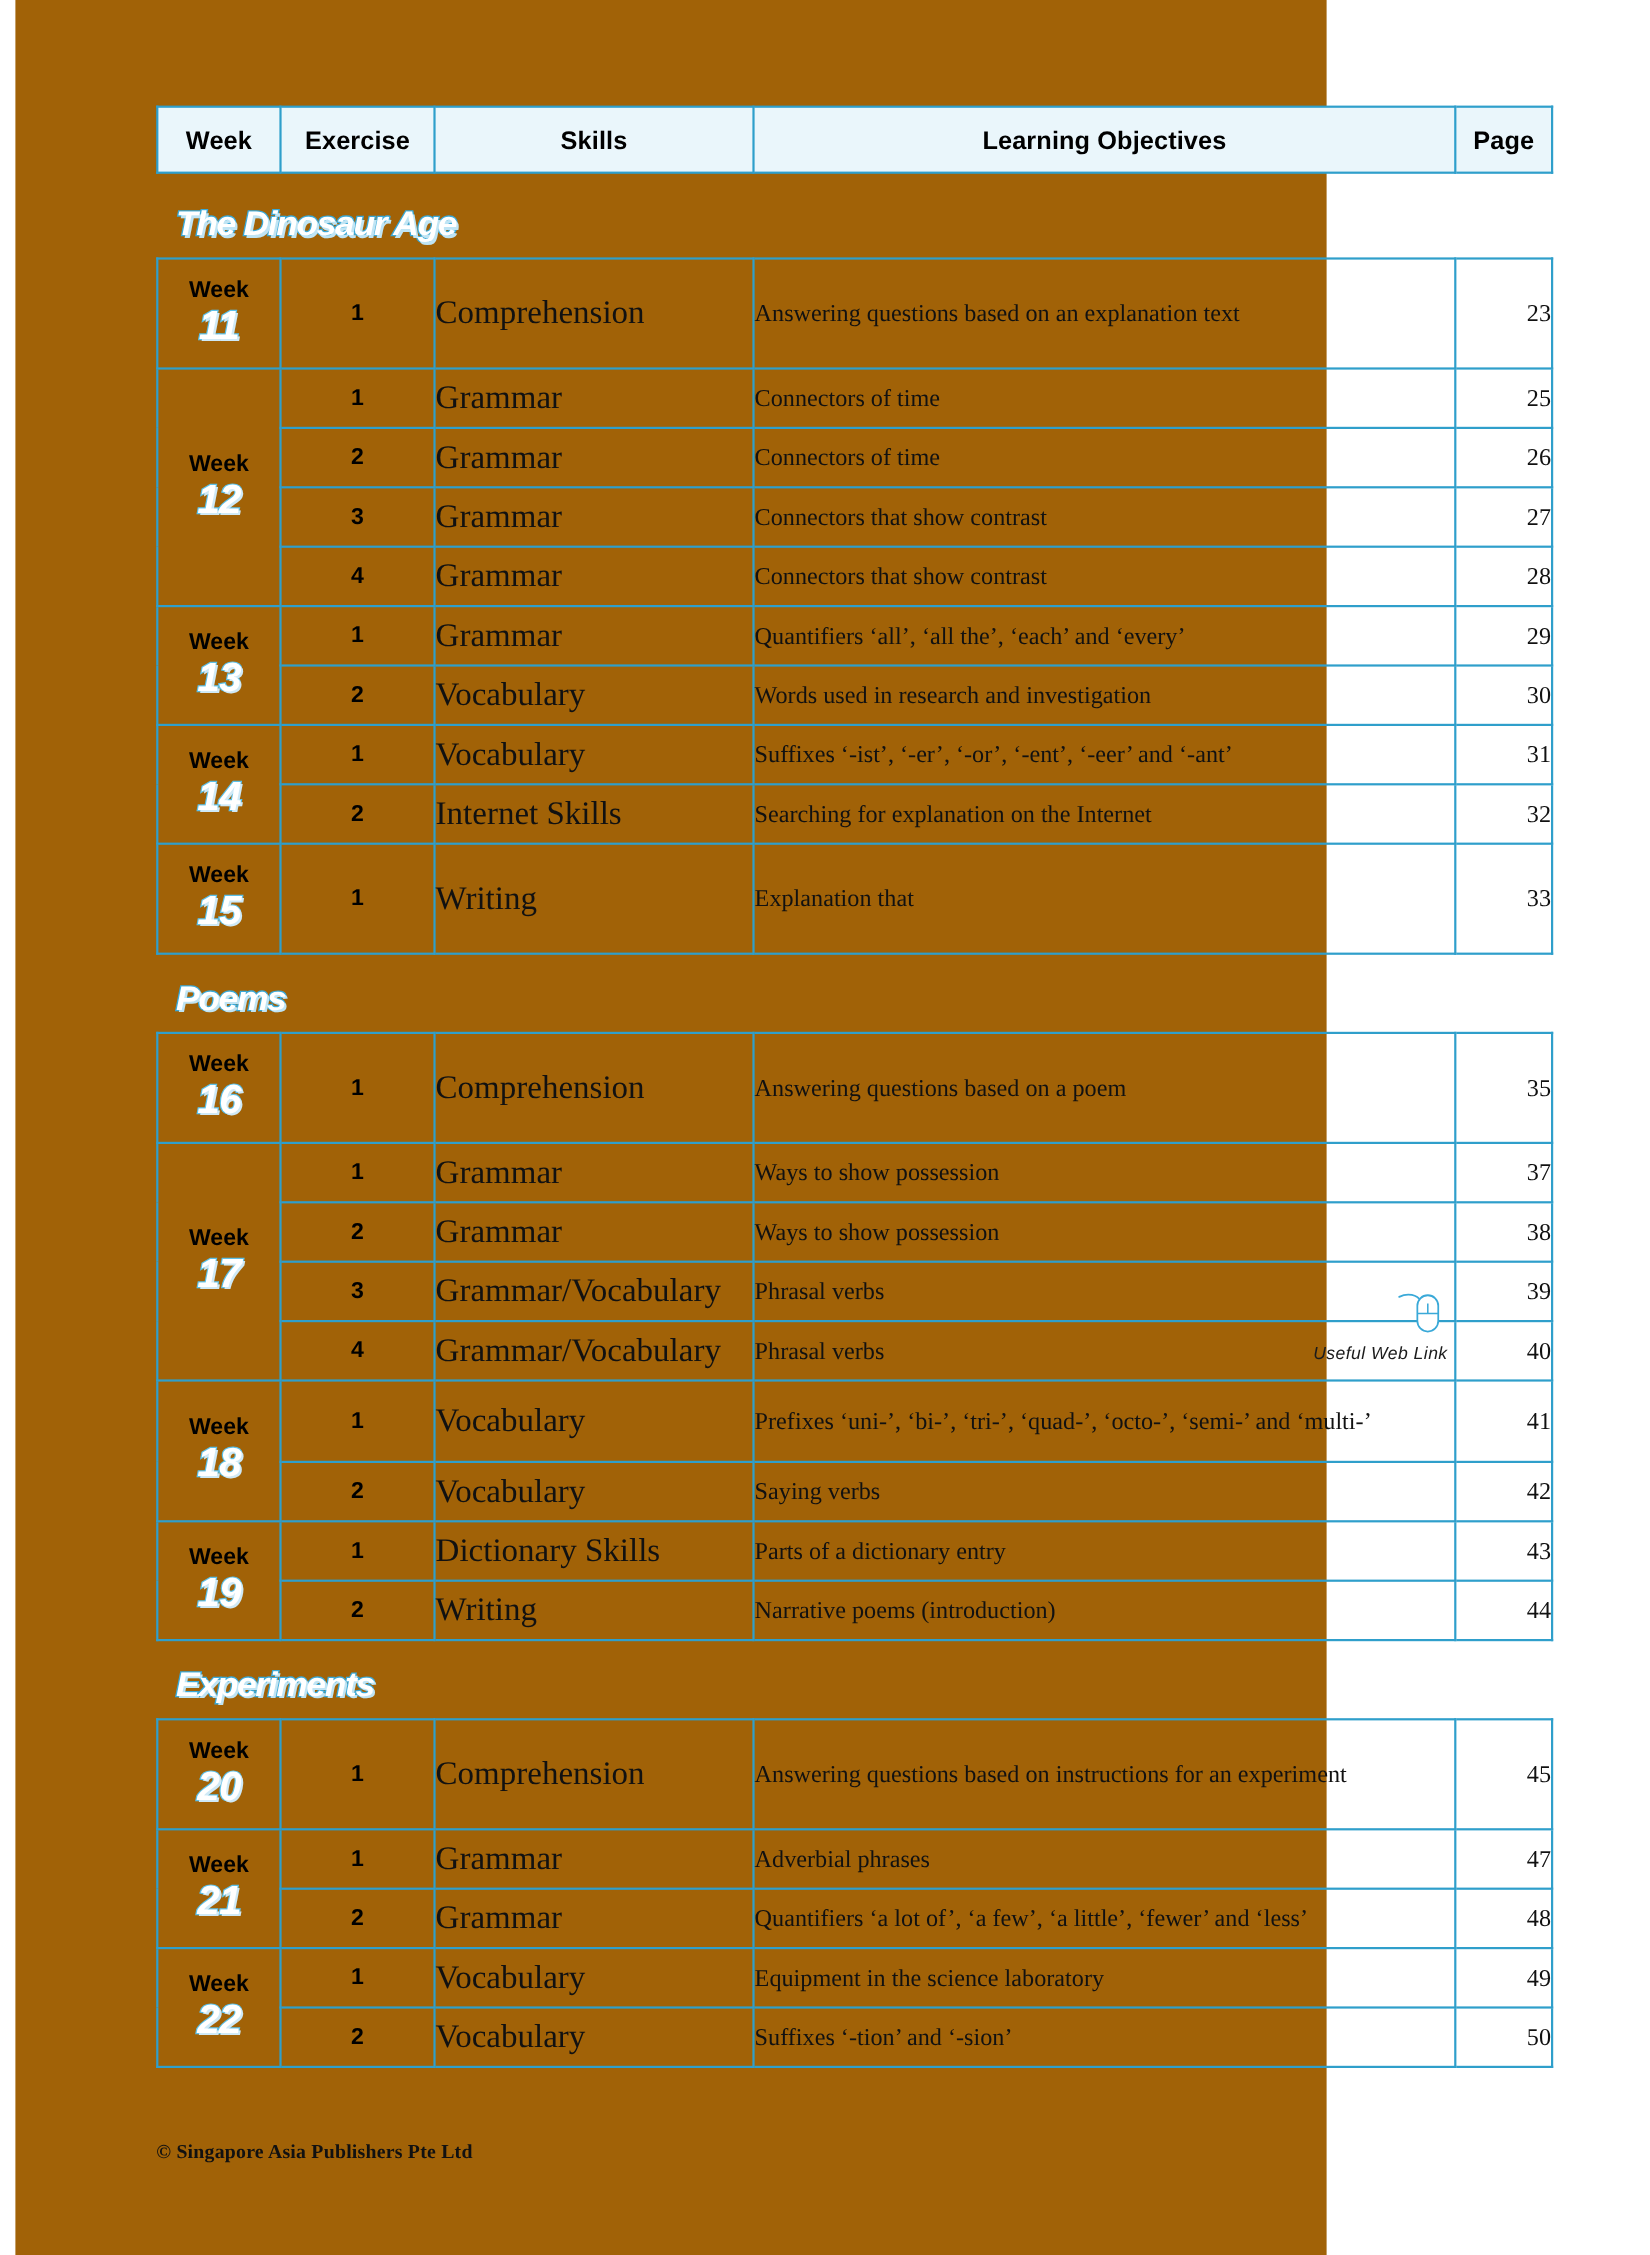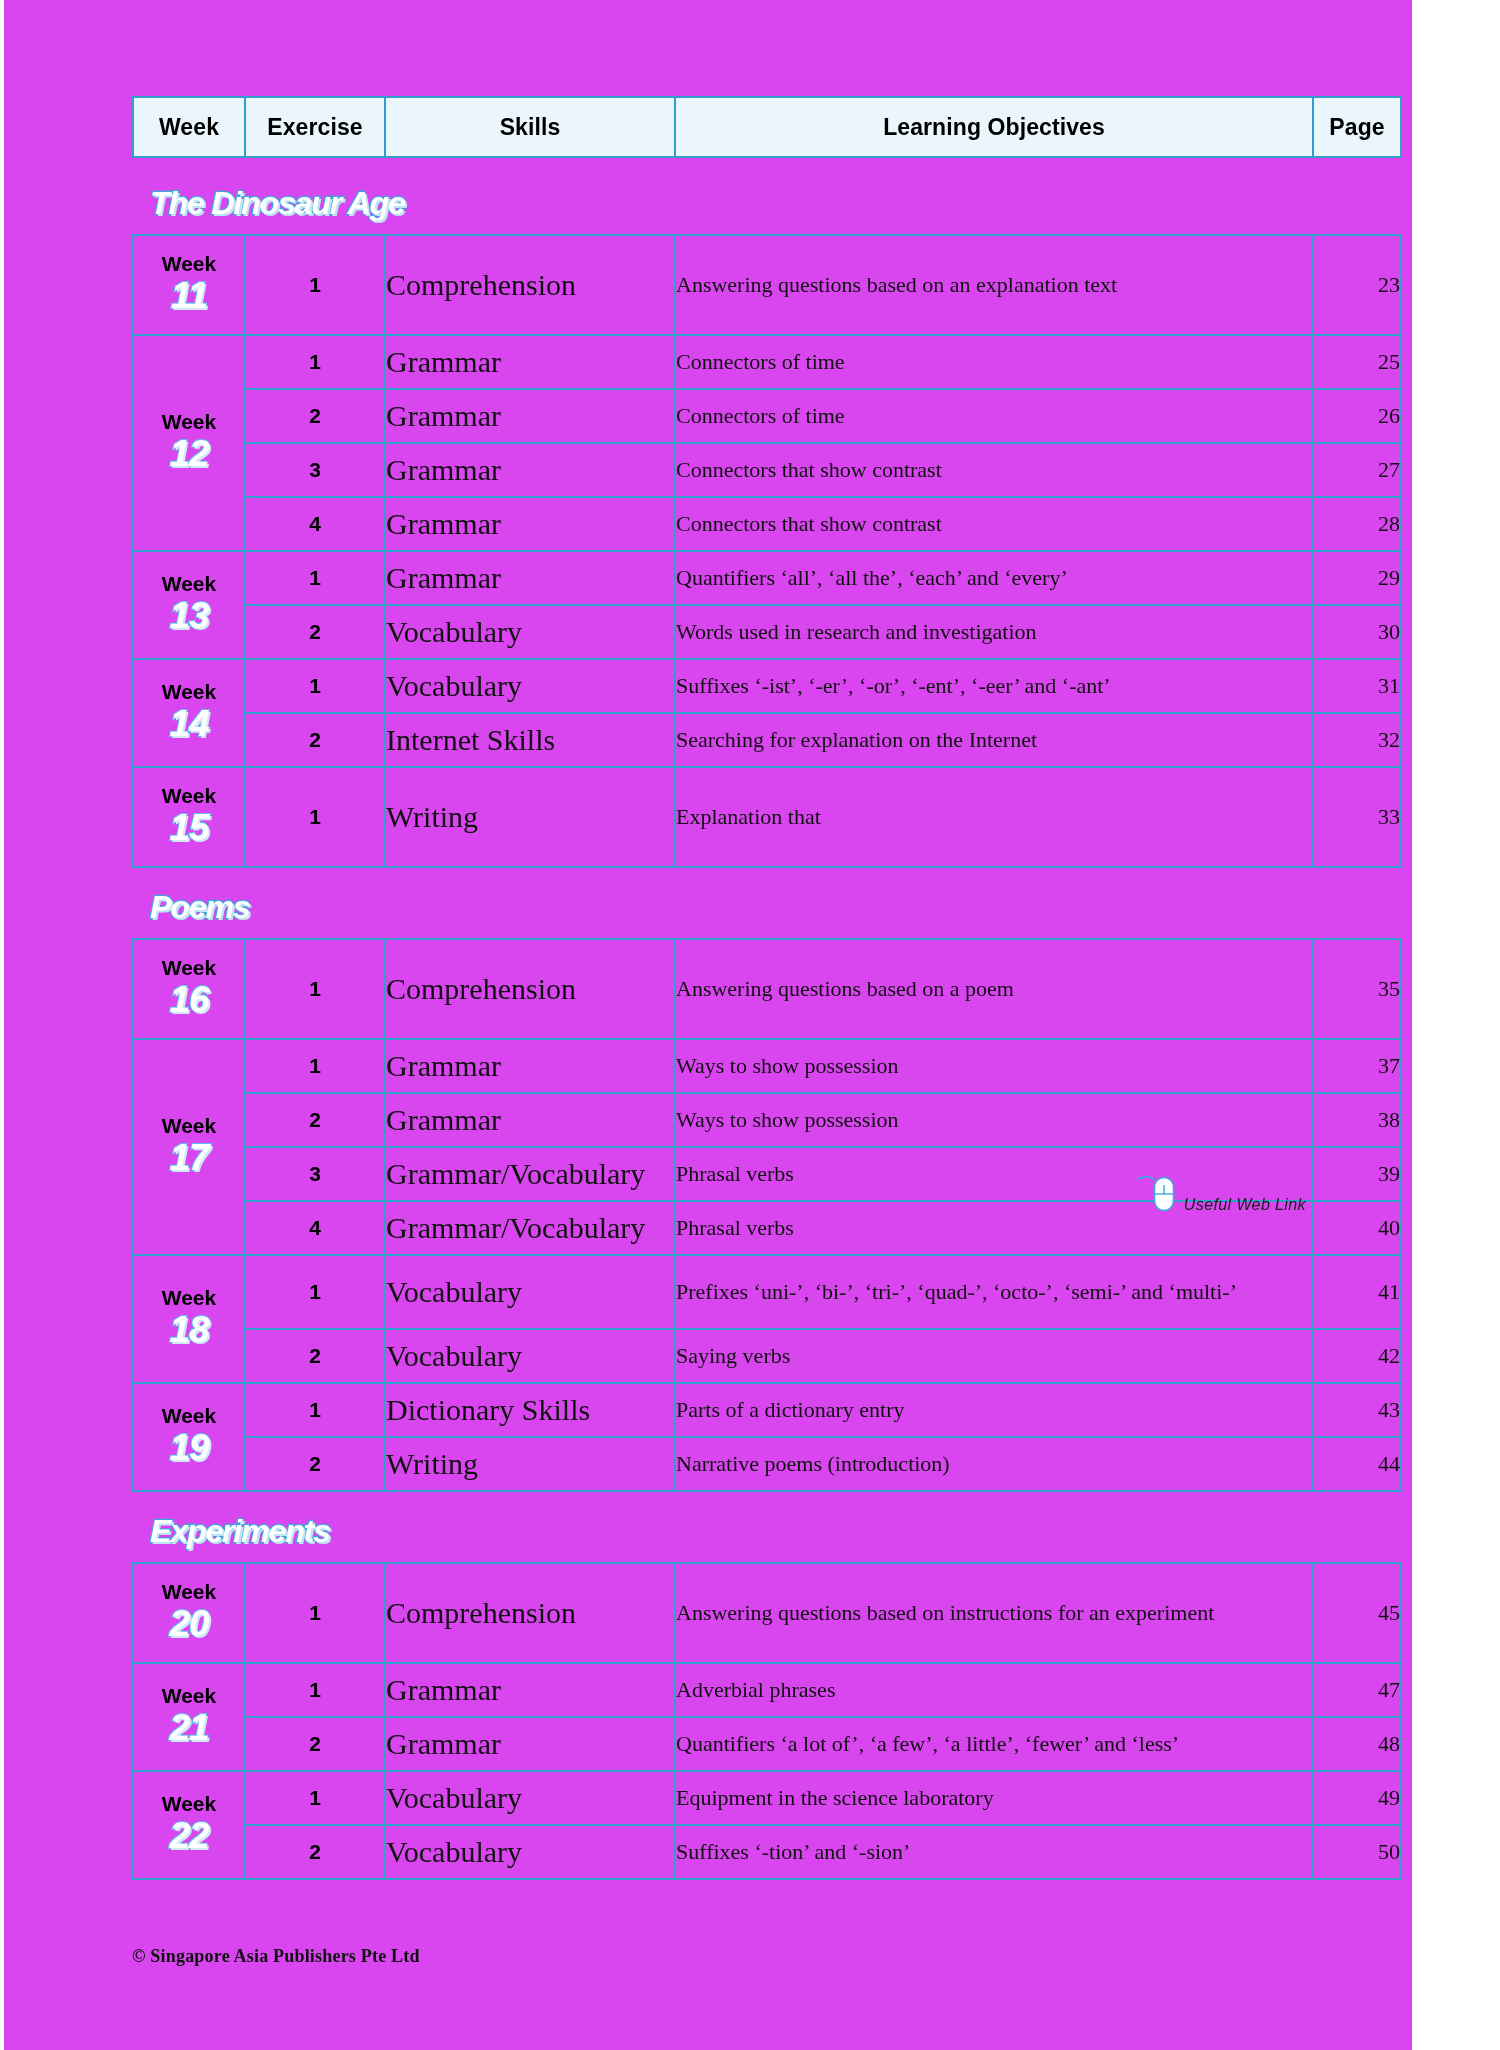--- a/index.html
+++ b/index.html
@@ -10,24 +10,24 @@
   body {
     width: 1500px;
     height: 2050px;
     font-family: "Liberation Serif", serif;
     position: relative;
     overflow: hidden;
   }
 
   .page {
     position: absolute;
-    left: 4px; top: 0;
-    width: 1408px;
+    left: 14px; top: 0;
+    width: 1192px;
     height: 2050px;
-    background: #d946ef;
+    background: #a16207;
   }
 
   .content {
     position: absolute;
     left: 128px;
     top: 96px;
     width: 1268px;
   }
 
   
@@ -136,20 +136,21 @@
 
   
   .weblink {
     position: absolute;
     right: 6px;
     top: -28px;
     display: flex;
     align-items: flex-end;
     gap: 2px;
     pointer-events: none;
+    flex-direction: column;
   }
   .weblink .mouse-icon { display: block; }
   .weblink .wl-text {
     font-family: "Liberation Sans", sans-serif;
     font-style: italic;
     font-size: 16px;
     color: #1b1b1b;
     letter-spacing: .4px;
     padding-bottom: 3px;
   }

